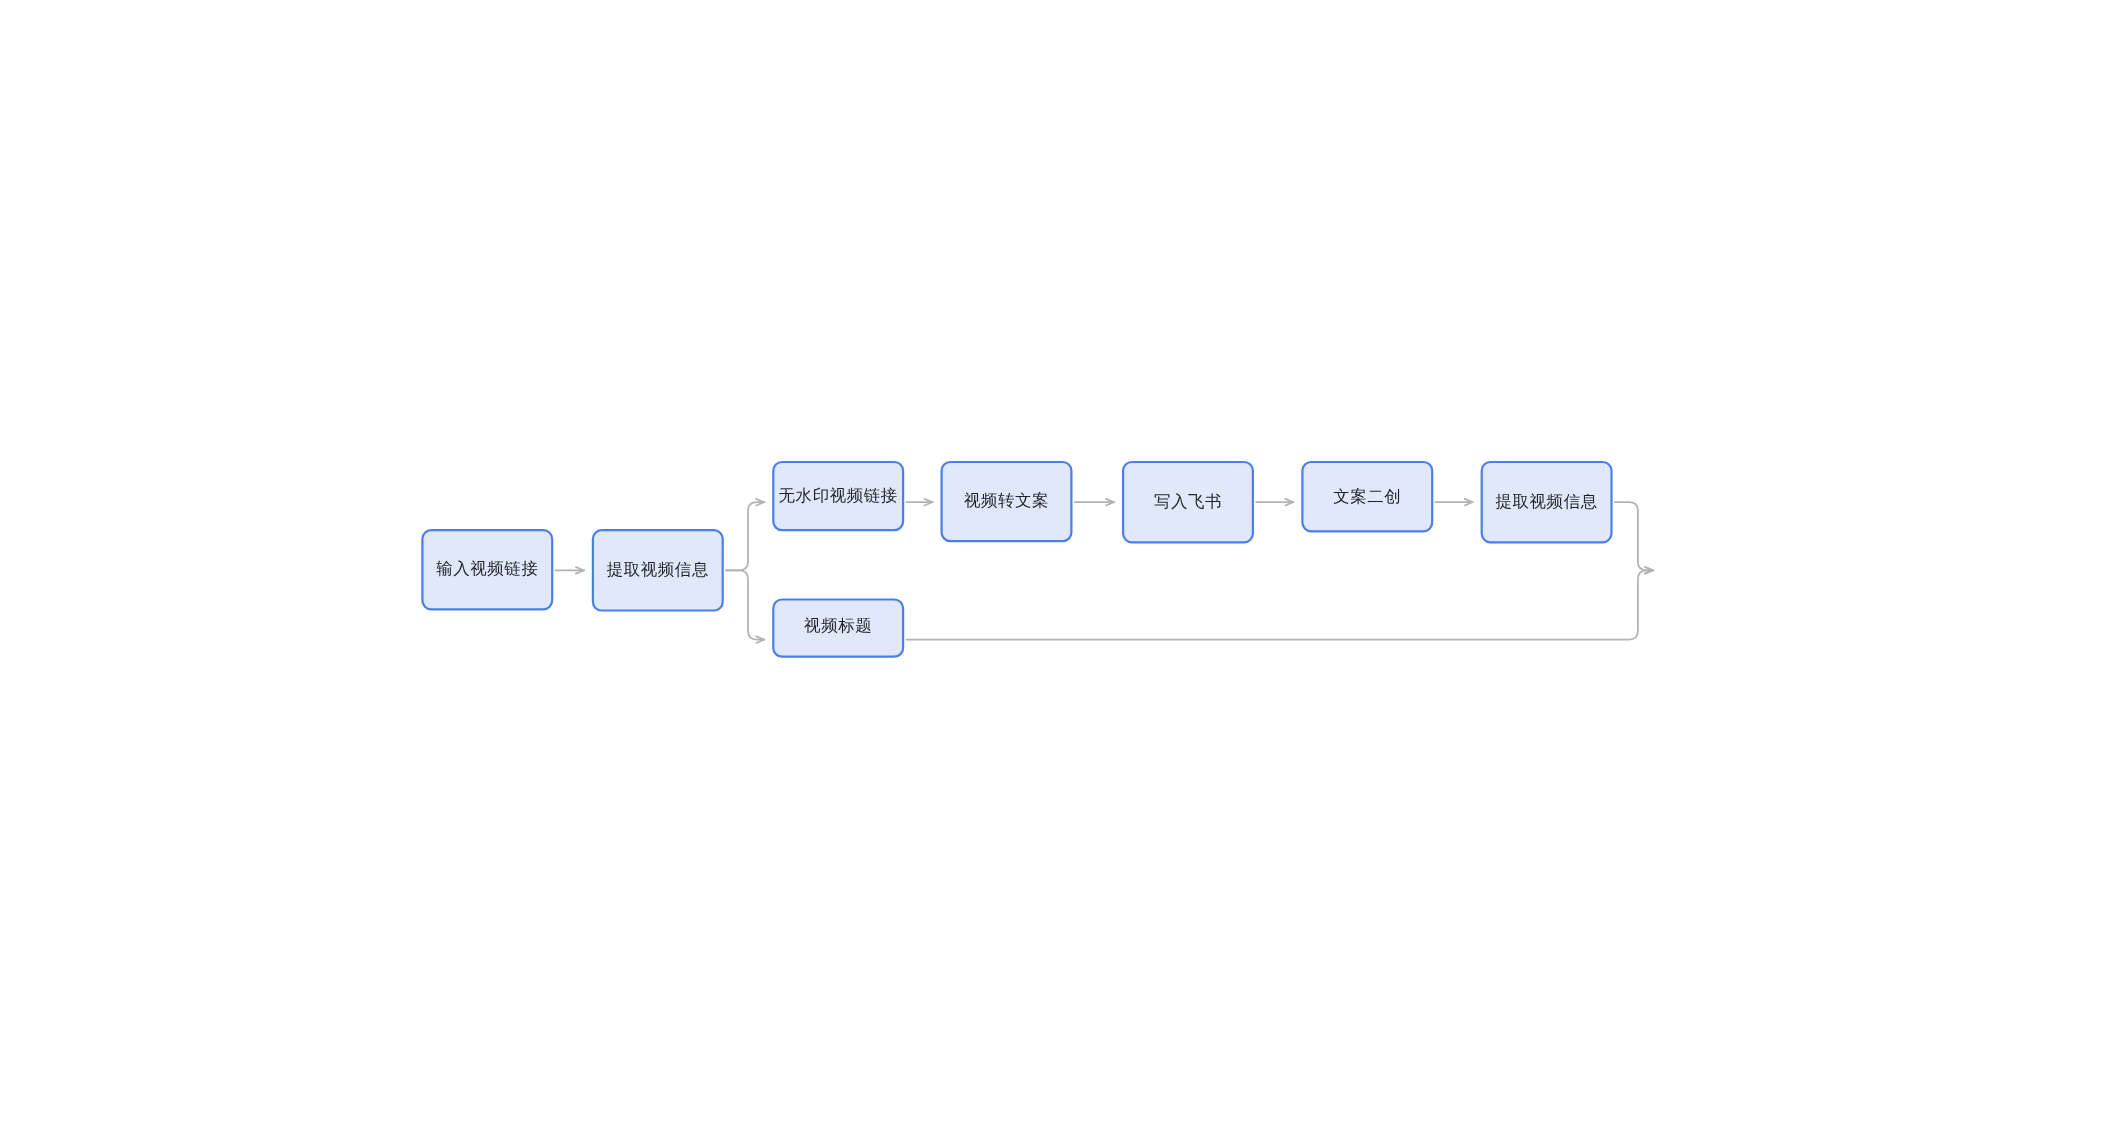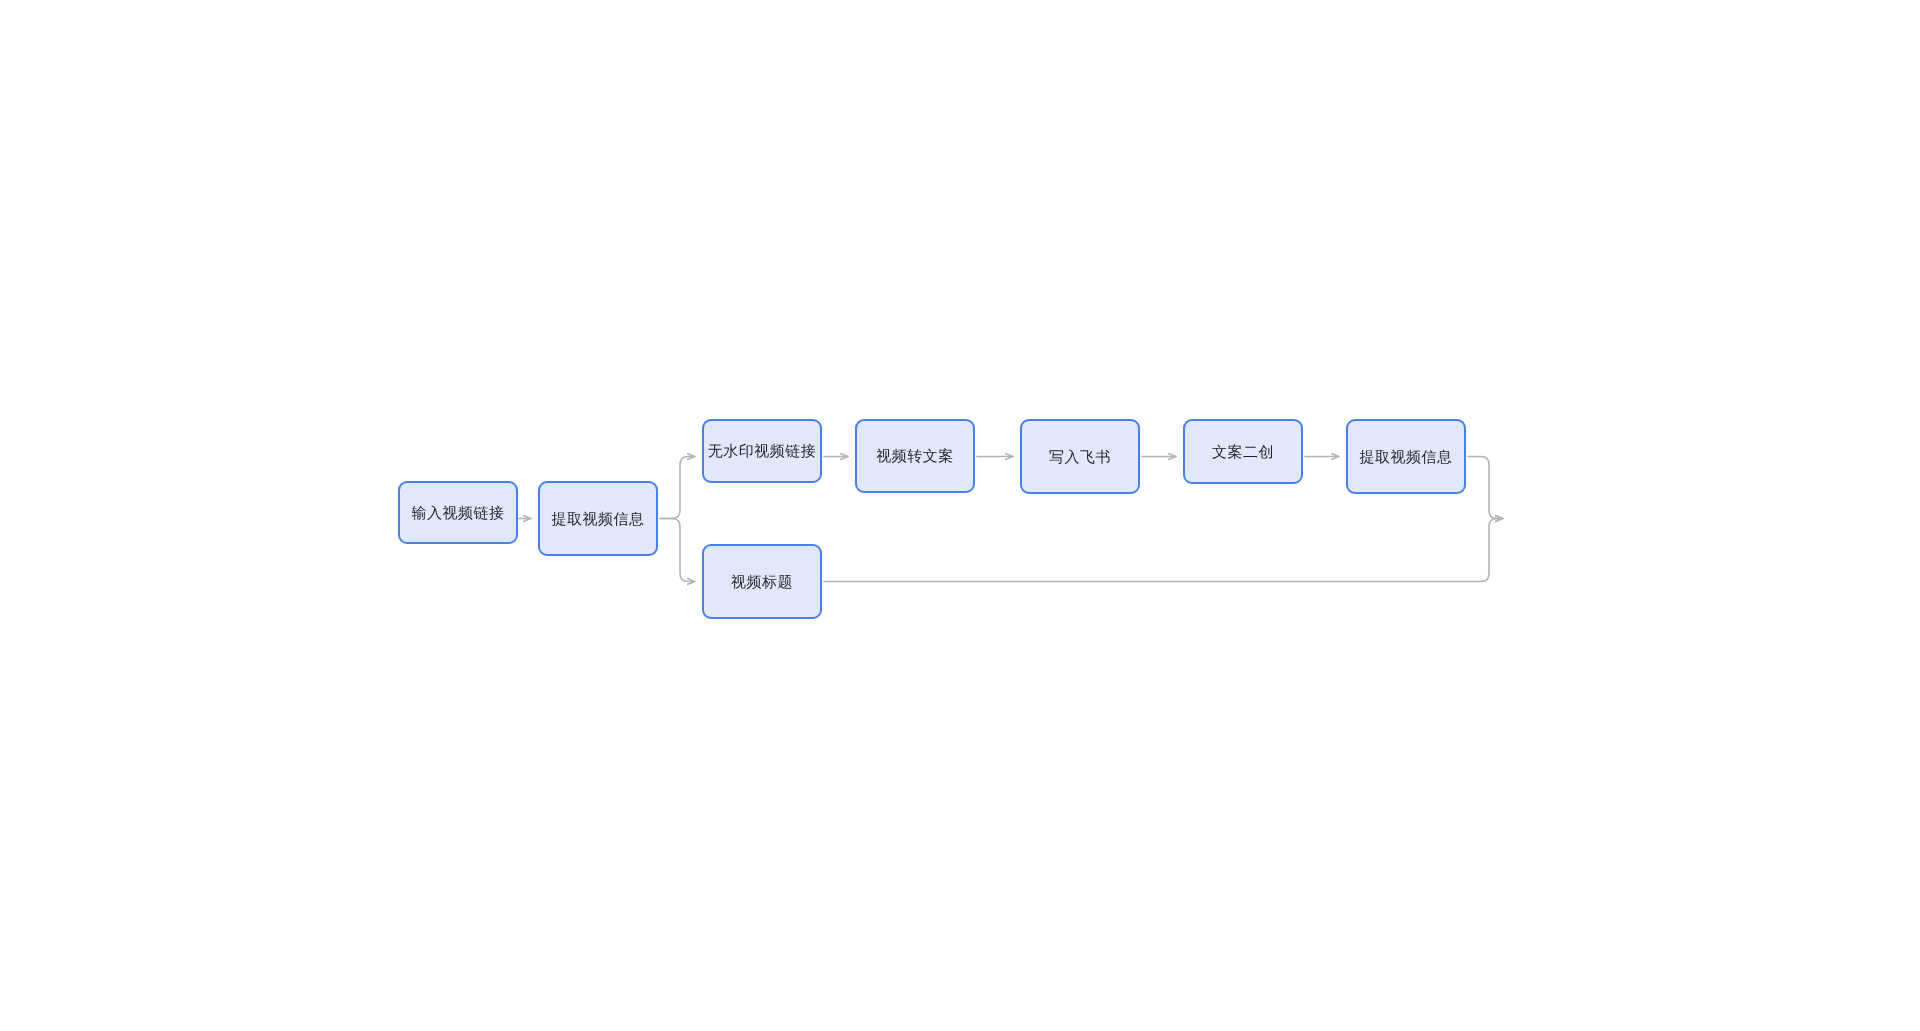--- a/index.html
+++ b/index.html
@@ -79,21 +79,21 @@
       <path d="M 1305 456.5 L 1339 456.5" marker-end="url(#arrowhead)"></path>
 
       <path d="M 1468 456.5 L 1481 456.5 Q 1489 456.5 1489 464.5 L 1489 510.5
                Q 1489 518.5 1497 518.5 L 1503 518.5" marker-end="url(#arrowhead)"></path>
 
       <path d="M 824 581.5 L 1481 581.5 Q 1489 581.5 1489 573.5 L 1489 526.5
                Q 1489 518.5 1497 518.5 L 1503 518.5" marker-end="url(#arrowhead)"></path>
     </g>
   </svg>
 
-  <div class="node" style="left:383px; top:481px; width:120px; height:63px;margin-left:15px;">
+  <div class="node" style="left:383px; top:481px; width:120px; height:74px;">
     <span class="node-label">输入视频链接</span>
   </div>
 
   <div class="node" style="left:538px; top:481px; width:120px; height:75px;">
     <span class="node-label">提取视频信息</span>
   </div>
 
   <div class="node" style="left:702px; top:419px; width:120px; height:64px;">
     <span class="node-label">无水印视频链接</span>
   </div>
@@ -108,17 +108,17 @@
 
   <div class="node" style="left:1183px; top:419px; width:120px; height:65px;">
     <span class="node-label">文案二创</span>
   </div>
 
   <div class="node" style="left:1346px; top:419px; width:120px; height:75px;">
     <span class="node-label">提取视频信息</span>
   </div>
 
 
-  <div class="node" style="left:702px; top:544px; width:120px; height:75px;">
+  <div class="node" style="left:702px; top:544px; width:120px; height:54px;font-family:Liberation Mono, monospace;">
     <span class="node-label">视频标题</span>
   </div>
 
 </div>
 
 </body></html>

